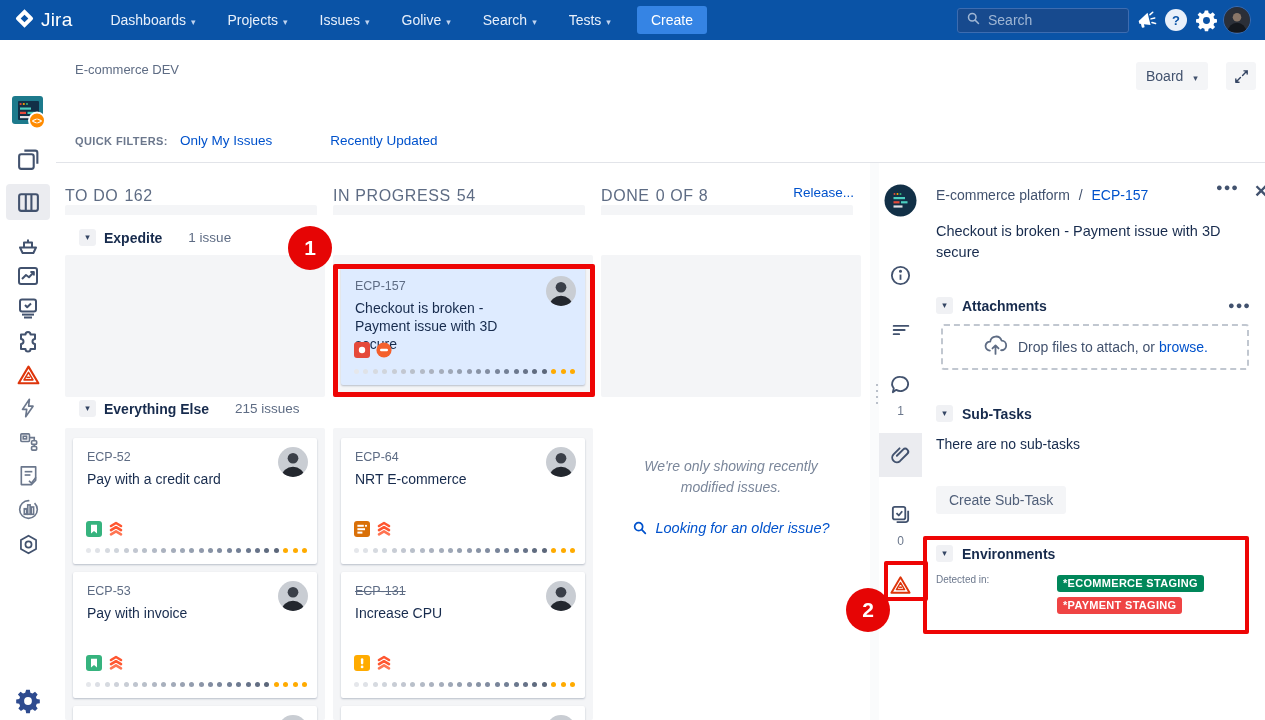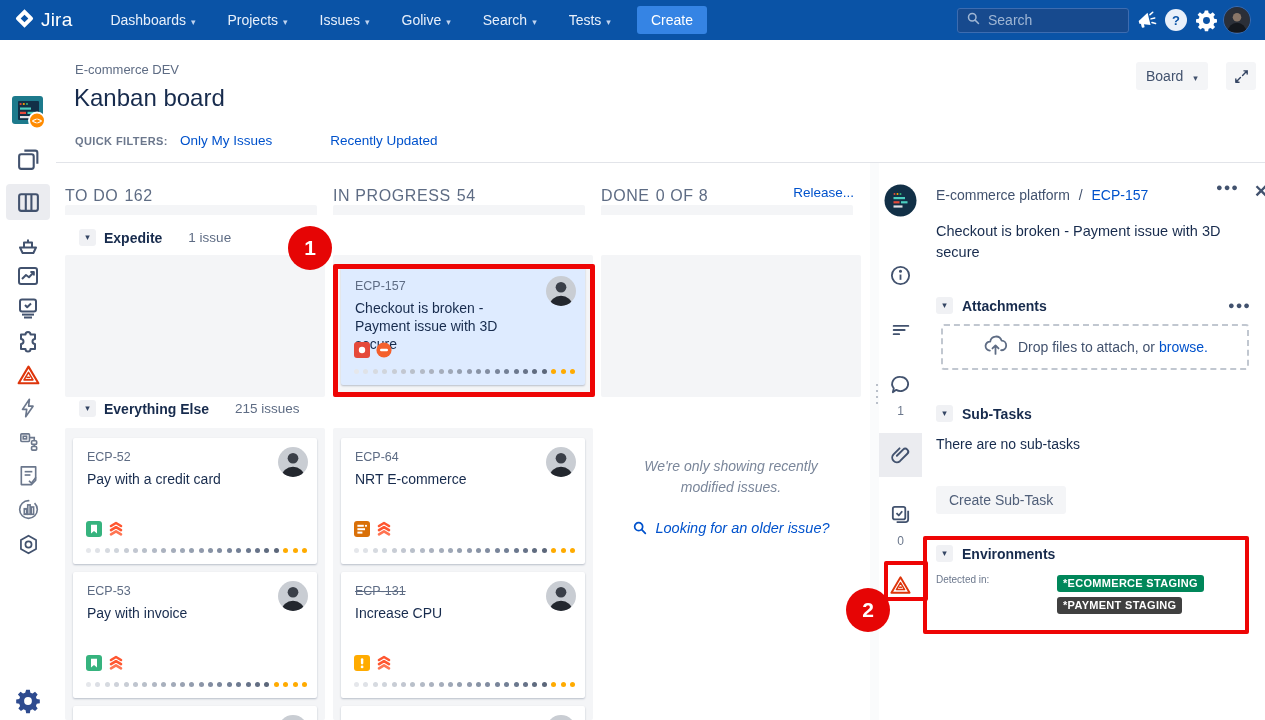--- a/index.html
+++ b/index.html
@@ -312,21 +312,20 @@
           <svg viewBox="0 0 24 24" width="26" height="26" fill="#2E4B8F">
             <path d="M10.3 1.5h3.4l.5 2.8 2 .8 2.3-1.6 2.4 2.4-1.6 2.3.8 2 2.8.5v3.4l-2.8.5-.8 2 1.6 2.3-2.4 2.4-2.3-1.6-2 .8-.5 2.8h-3.4l-.5-2.8-2-.8-2.3 1.6-2.4-2.4 1.6-2.3-.8-2-2.8-.5v-3.4l2.8-.5.8-2L2.7 5.9l2.4-2.4 2.3 1.6 2-.8z"></path>
             <circle cx="12" cy="12" r="3.6" fill="#fff"></circle>
           </svg>
         </span>
       </div>
       <div class="side-item" style="top: 679px;"></div>
     </aside>
 
   <span class="breadcrumb">E-commerce DEV</span>
-  <h1 class="page-title">Kanban board</h1>
   <span class="qf-label">QUICK FILTERS:</span>
   <div class="qf-links" id="qf-links">
       <span class="qf-link">Only My Issues</span>
       <span class="qf-link">Recently Updated</span>
     </div>
   <button class="board-btn">
     <span>Board</span>
     <span class="caret">▾</span>
   </button>
   <button class="expand-btn" id="expand-btn">
@@ -753,21 +752,21 @@
     <div class="p-abs subt-empty">There are no sub-tasks</div>
     <button class="p-abs create-subtask">Create Sub-Task</button>
 
     <div class="p-abs sect-head env-head">
       <button class="chev-btn">▾</button>
       <span class="sect-label">Environments</span>
     </div>
     <div class="p-abs env-detected">Detected in:</div>
     <div class="p-abs env-badges" id="env-badges">
         <span class="env-badge" style="background: rgb(0, 135, 90);">*ECOMMERCE STAGING</span>
-        <span class="env-badge" style="background: #404040;">*PAYMENT STAGING</span>
+        <span class="env-badge" style="background: #ef4444;">*PAYMENT STAGING</span>
       </div>
   </section>
 
   <div class="ann-rect" id="ann-rect-1"></div>
   <div class="ann-circle" id="ann-circ-1">1</div>
   <div class="ann-rect" id="ann-rect-tab"></div>
   <div class="ann-rect" id="ann-rect-2"></div>
   <div class="ann-circle" id="ann-circ-2">2</div>
 </div>
 

